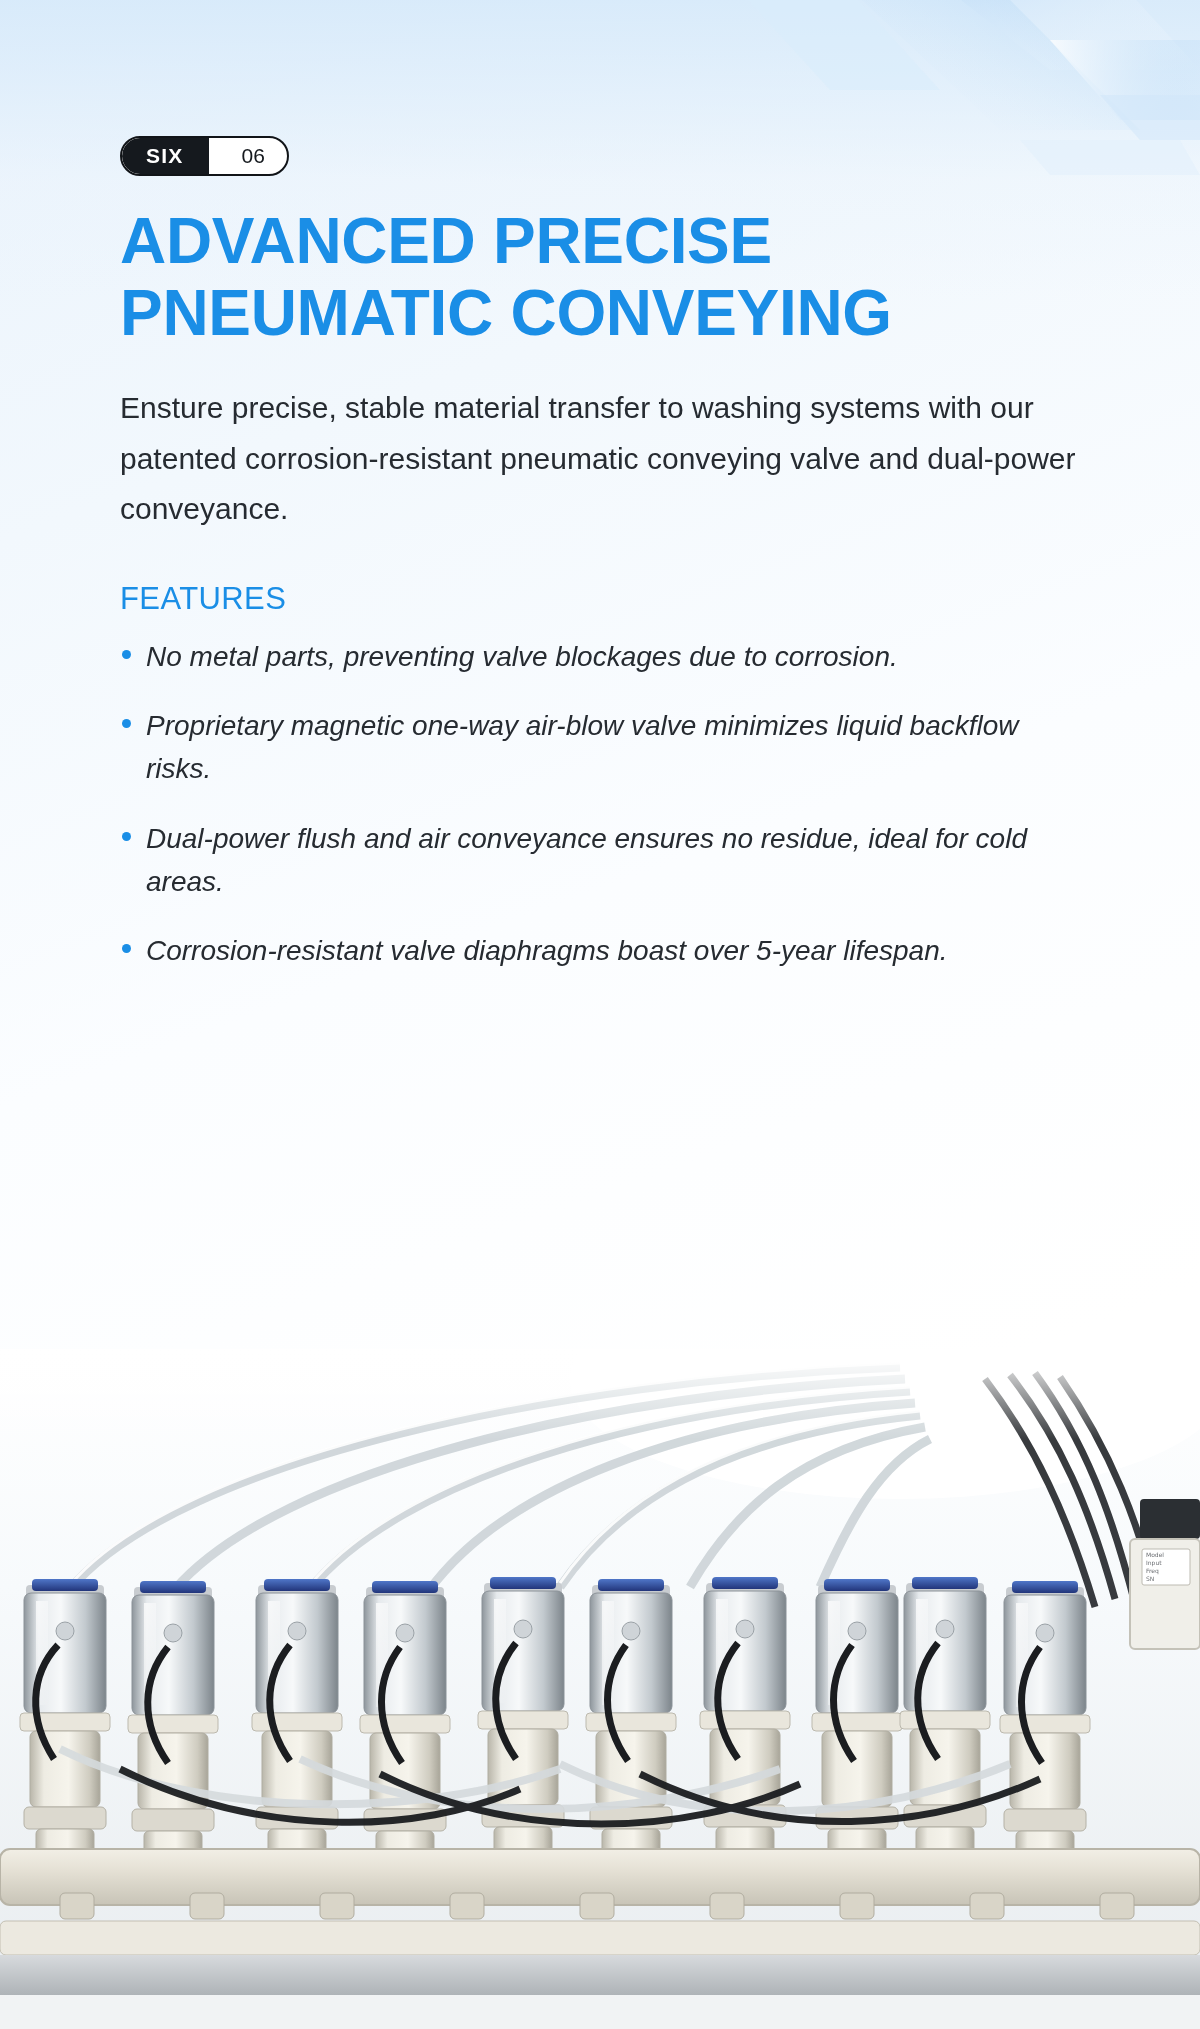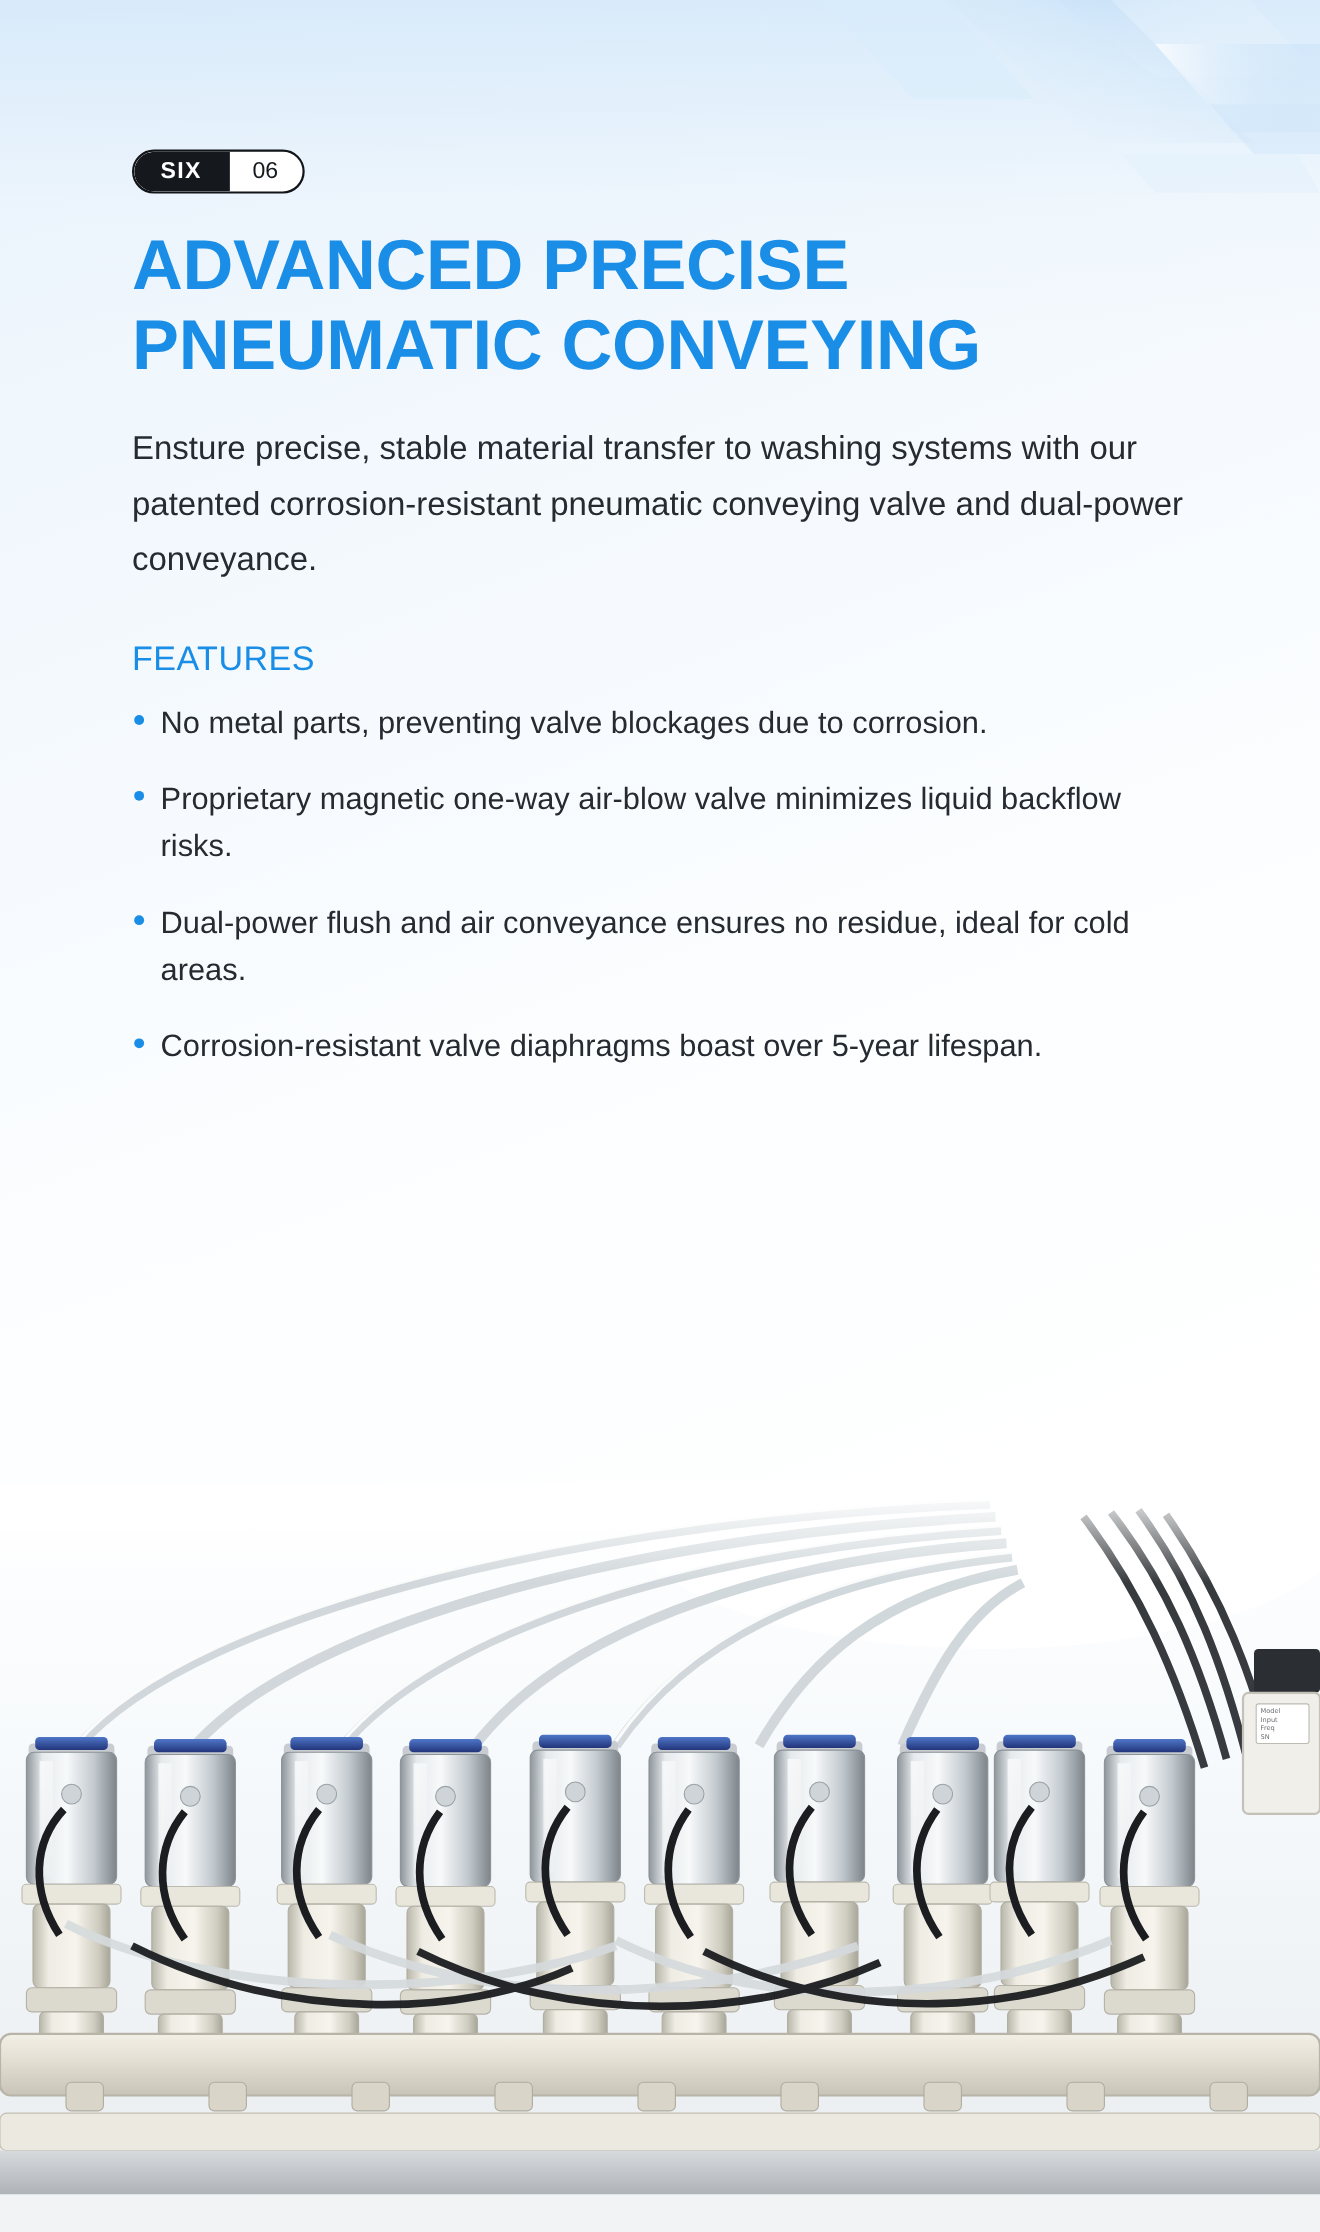--- a/index.html
+++ b/index.html
@@ -49,21 +49,21 @@
     font-weight: bold;
     letter-spacing: 1.2px;
     padding: 0 26px 0 24px;
     display: flex; align-items: center;
     border-radius: 20px 0 0 20px;
   }
   .badge-right {
     color: #15191e;
     font-size: 21px;
     font-weight: 500;
-    padding: 0 22px 0 20px;
+    padding: 0 22px 0 32px;
     display: flex; align-items: center;
   }
 
   h1.title {
     margin-top: 30px;
     color: #1a8ee6;
     font-size: 64px;
     line-height: 1.12;
     font-weight: bold;
     letter-spacing: -0.3px;
@@ -80,21 +80,21 @@
 
   h2.features-title {
     margin-top: 46px;
     color: #1a8ee6;
     font-size: 31px;
     font-weight: normal;
     letter-spacing: 0.4px;
     text-transform: uppercase;
   }
 
-  ul.features { list-style: none; margin-top: 18px; }
+  ul.features { list-style: none; margin-top: 18px; font-style: italic; }
   ul.features li {
     position: relative;
     padding-left: 26px;
     margin-bottom: 26px;
     color: #262b31;
     font-size: 28px;
     line-height: 1.55;
     max-width: 990px;
   }
   ul.features li .dot {

